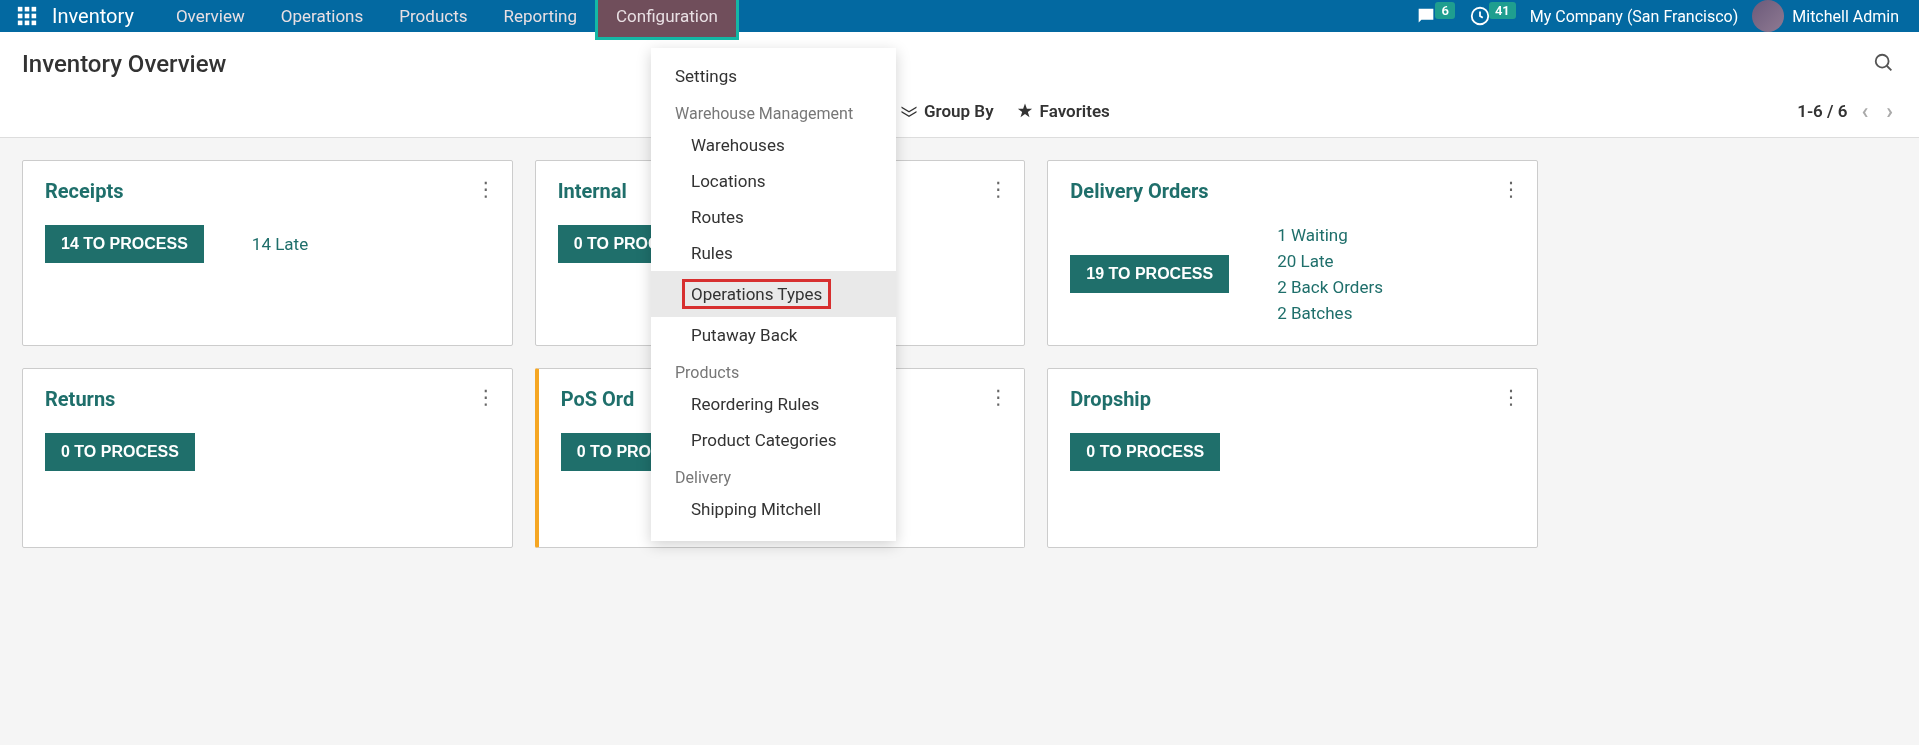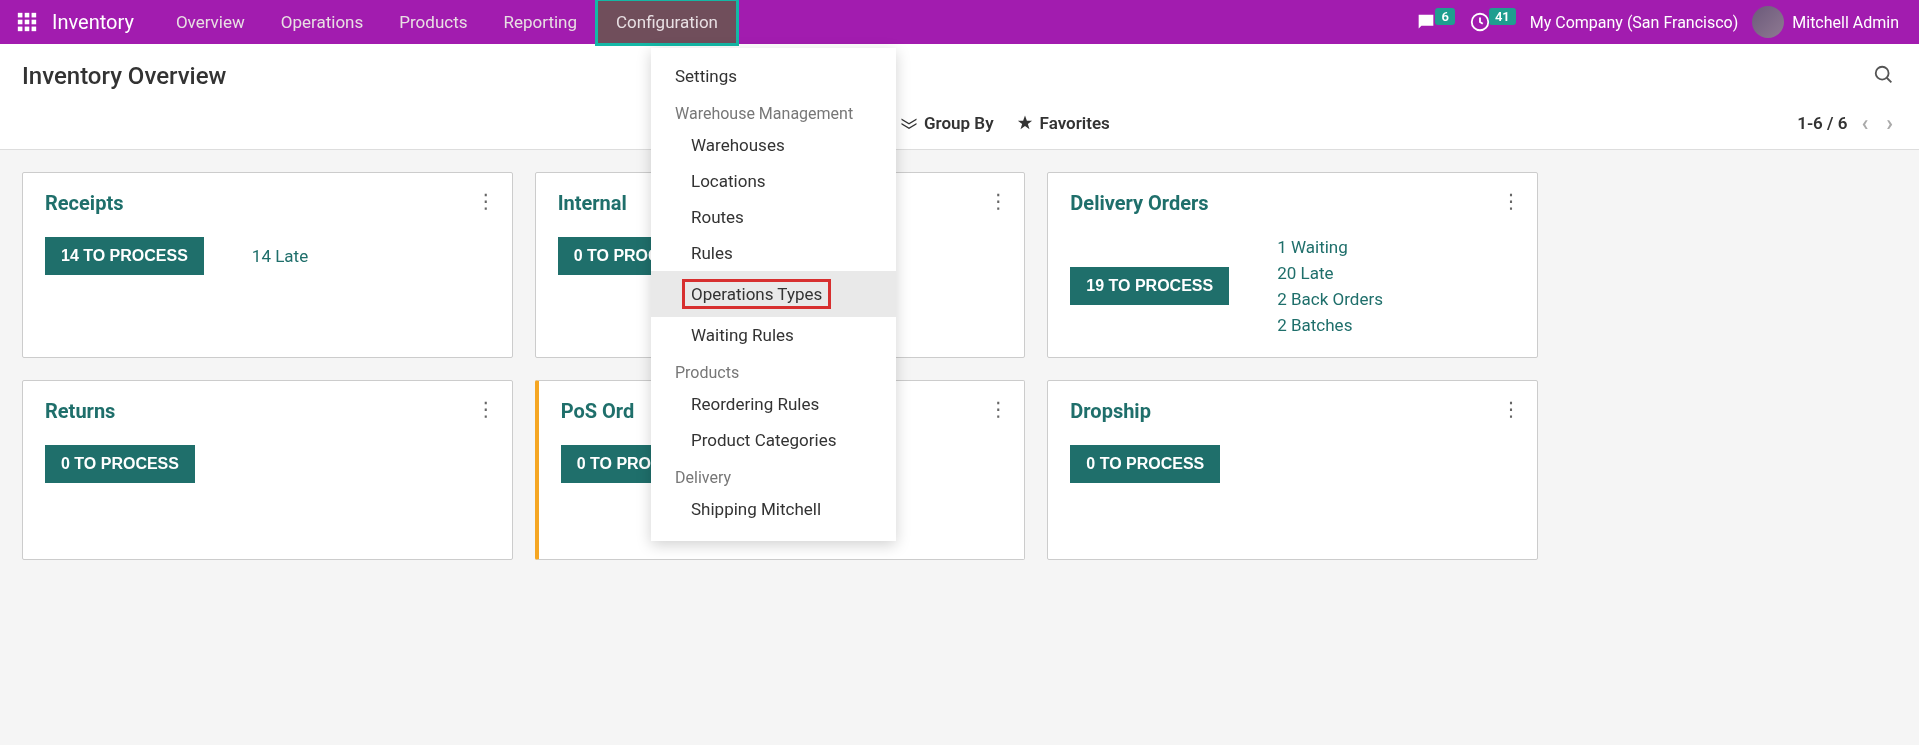--- a/index.html
+++ b/index.html
@@ -5,22 +5,22 @@
   * { box-sizing: border-box; margin: 0; padding: 0; }
   body {
     font-family: -apple-system, BlinkMacSystemFont, "Segoe UI", Roboto, sans-serif;
     background: #f5f5f5;
     width: 1919px;
     height: 745px;
     overflow: hidden;
     position: relative;
   }
   .topnav {
-    background: #a21caf;
-    height: 44px;
+    background: #0369a1;
+    height: 32px;
     display: flex;
     align-items: center;
     color: #fff;
     padding: 0 8px;
     position: relative;
     z-index: 5;
   }
   .apps-icon {
     display: inline-flex;
     padding: 8px;
@@ -343,21 +343,21 @@
   <div class="dd-item">Settings</div>
 
   <div class="dd-header">Warehouse Management</div>
   <div class="dd-item sub">Warehouses</div>
   <div class="dd-item sub">Locations</div>
   <div class="dd-item sub">Routes</div>
   <div class="dd-item sub">Rules</div>
   <div class="dd-item sub hover">
     <span class="dd-highlight">Operations Types</span>
   </div>
-  <div class="dd-item sub">Waiting Rules</div>
+  <div class="dd-item sub">Putaway Back</div>
 
   <div class="dd-header">Products</div>
   <div class="dd-item sub">Reordering Rules</div>
   <div class="dd-item sub">Product Categories</div>
 
   <div class="dd-header">Delivery</div>
   <div class="dd-item sub">Shipping Mitchell</div>
 </div>
 
 </body></html>

